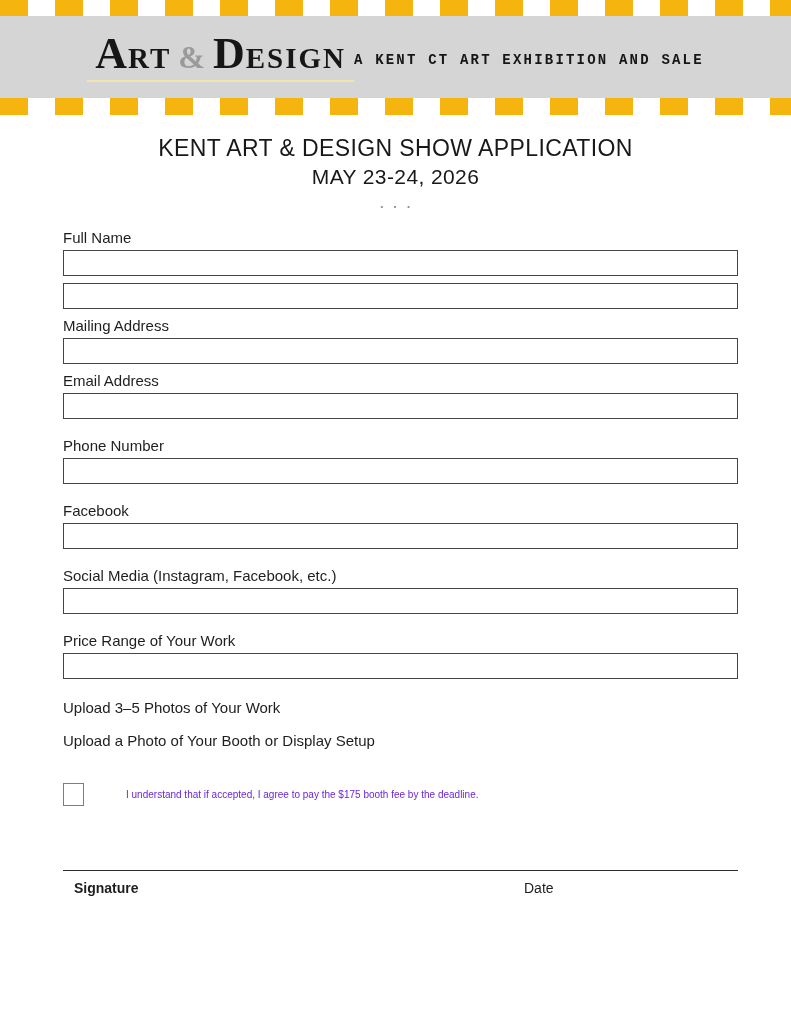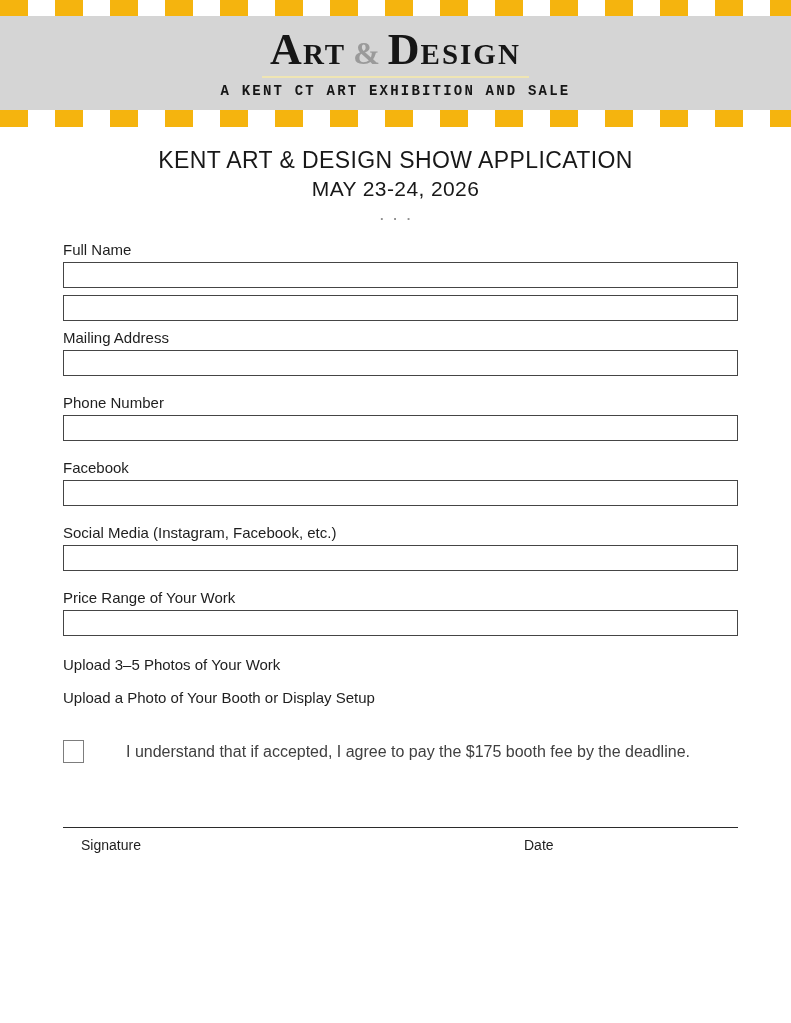--- a/index.html
+++ b/index.html
@@ -15,24 +15,24 @@
   
   .checker {
     width: 100%;
     background: repeating-linear-gradient(to right,
       #F5B40E 0px, #F5B40E 27.5px,
       #ffffff 27.5px, #ffffff 55px);
   }
   .checker.top { height: 16px; }
   .checker.bottom { height: 17px; }
   .banner {
-    height: 94px;
+    height: 82px;
     background: #D5D5D5;
     display: flex;
-    flex-direction: column;
+    flex-direction: row;
     align-items: center;
     justify-content: center;
   }
   .logo-main {
     font-family: "Liberation Serif", "DejaVu Serif", serif;
     font-weight: bold;
     color: #161616;
     line-height: 1;
     letter-spacing: 1px;
     border-bottom: 2px solid #EFE5B3;
@@ -126,40 +126,40 @@
     -webkit-appearance: none;
     width: 21px;
     height: 23px;
     border: 1px solid #7d7d7d;
     background: #ffffff;
     margin: 0;
     flex: 0 0 auto;
     cursor: pointer;
   }
   .agreement-text {
-    font-size: 16px;
+    font-size: 10px;
     line-height: 20px;
     margin-left: 42px;
-    color: #404040;
+    color: #6d28d9;
   }
 
   .signature-block {
     margin-top: 64px;
     border-top: 1px solid #2b2b2b;
     position: relative;
     height: 40px;
   }
   .sig-label {
     position: absolute;
     top: 8px;
     font-size: 14px;
     line-height: 18px;
     color: #1e1e1e;
   }
-  .sig-label.signature { left: 18px; }
+  .sig-label.signature { left: 11px; font-weight: bold; }
   .sig-label.date { left: 461px; }
 </style>
 </head>
 <body>
 
 <div class="checker top"></div>
 <div class="banner">
   <div class="logo-main">
     <span class="logo-big">A</span><span class="logo-small">RT</span>
     <span class="logo-amp">&amp;</span>
@@ -182,20 +182,24 @@
 
   <div class="field">
     <input class="field-input" type="text" aria-label="Business Name (if applicable)" style="">
   </div>
 
   <div class="field">
     <label class="field-label">Mailing Address</label>
     <input class="field-input" type="text" aria-label="Mailing Address" style="">
   </div>
 
+  <div class="field">
+    <label class="field-label">Email Address</label>
+    <input class="field-input" type="text" aria-label="Email Address" style="">
+  </div>
 
   <div class="field gap">
     <label class="field-label">Phone Number</label>
     <input class="field-input" type="text" aria-label="Phone Number" style="">
   </div>
 
   <div class="field gap">
     <label class="field-label">Facebook</label>
     <input class="field-input" type="text" aria-label="Website" style="">
   </div>

